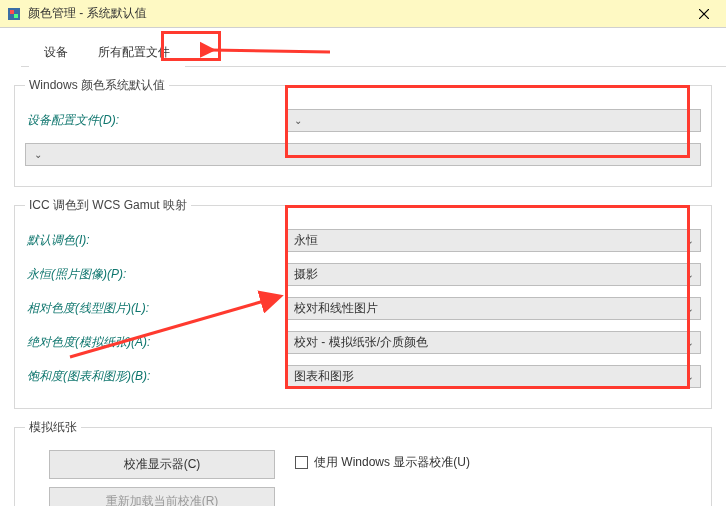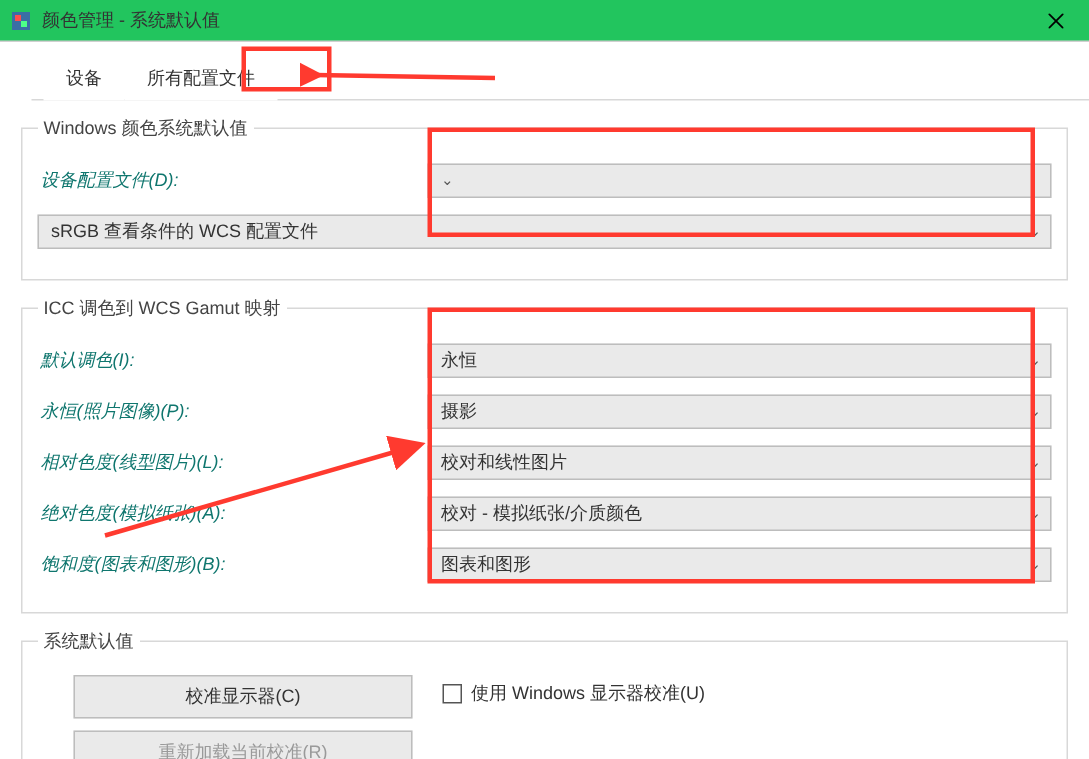--- a/index.html
+++ b/index.html
@@ -1,17 +1,17 @@
 <!DOCTYPE html>
 <html><head>
 <meta charset="utf-8">
 <style>
   * { box-sizing: border-box; font-family: "Microsoft YaHei", "Segoe UI", sans-serif; font-size: 12px; }
   body { margin: 0; background: #fff; width: 726px; height: 506px; overflow: hidden; }
-  .titlebar { display: flex; align-items: center; height: 28px; border-bottom: 1px solid #d0d0d0; padding: 0 0 0 6px; background: #22c55e; }
+  .titlebar { display: flex; align-items: center; height: 28px; border-bottom: 1px solid #d0d0d0; padding: 0 0 0 6px; background: #fef9c3; }
   .titlebar .appicon { width: 16px; height: 16px; margin-right: 6px; }
   .titlebar .title { flex: 1; color: #333; }
   .titlebar .closebtn { width: 45px; height: 28px; display: flex; align-items: center; justify-content: center; color: #000; font-size: 14px; }
 
   .tabs { display: flex; border-bottom: 1px solid #d8d8d8; padding: 8px 8px 0 8px; background: #fff; position: relative; margin-left: 21px; }
   .tab { padding: 6px 14px 6px 14px; color: #333; border: 1px solid transparent; border-bottom: none; position: relative; top: 1px; background: #fff; }
   .tab.active { border-color: #d8d8d8; border-bottom: 1px solid #fff; }
   .tabs .redbox-tab { position: absolute; left: 140px; top: 3px; width: 60px; height: 30px; border: 3px solid #ff3a2f; pointer-events: none; }
 
   .content { padding: 10px 14px 0 14px; position: relative; }
@@ -80,21 +80,20 @@
       <div class="row-label">设备配置文件(D):</div>
       <div class="row-control">
         <div class="combo">
           <span class="chev">⌄</span>
         </div>
       </div>
     </div>
     <div class="row">
       <div class="row-control">
         <div class="combo">
-          <span>sRGB 查看条件的 WCS 配置文件</span>
           <span class="chev">⌄</span>
         </div>
       </div>
     </div>
   </fieldset>
 
   <fieldset>
     <legend>ICC 调色到 WCS Gamut 映射</legend>
     <div class="row">
       <div class="row-label">默认调色(I):</div>
@@ -137,21 +136,21 @@
       <div class="row-control">
           <div class="combo">
             <span>图表和图形</span>
             <span class="chev">⌄</span>
           </div>
         </div>
     </div>
   </fieldset>
 
   <fieldset>
-    <legend>系统默认值</legend>
+    <legend>模拟纸张</legend>
     <div class="display-row">
       <div style="display:flex; flex-direction:column; gap:8px; margin-left:20px;">
         <div class="btn">校准显示器(C)</div>
         <div class="btn disabled">重新加载当前校准(R)</div>
       </div>
       <label class="cbwrap" style="align-self:flex-start; margin-top:4px;">
         <span class="checkbox"></span>
         <span>使用 Windows 显示器校准(U)</span>
       </label>
     </div>

